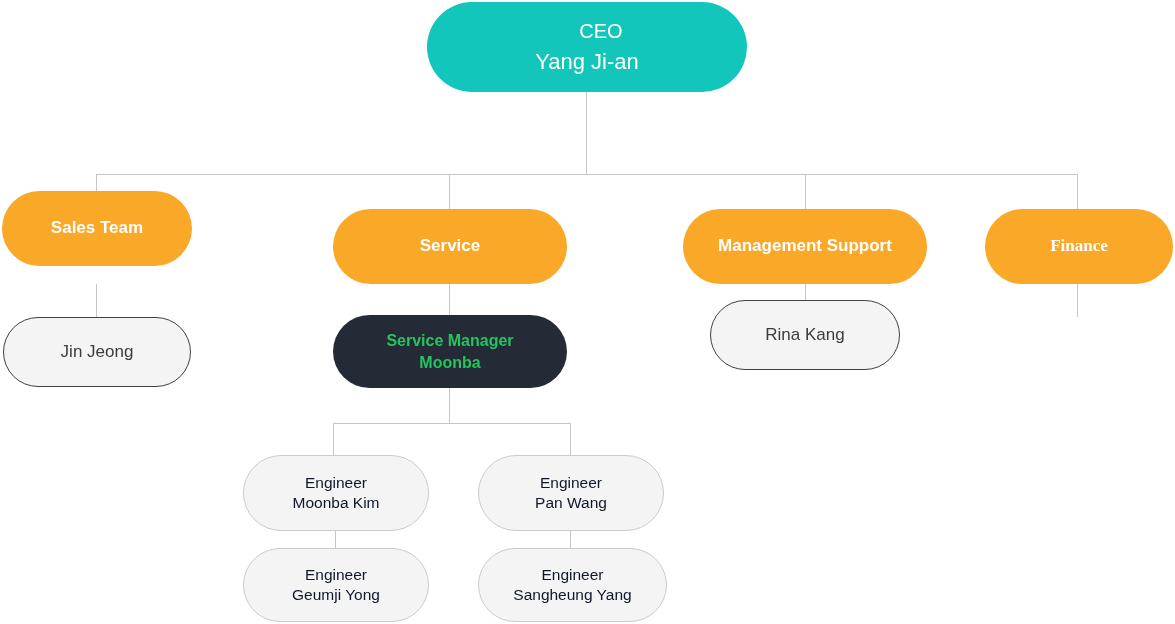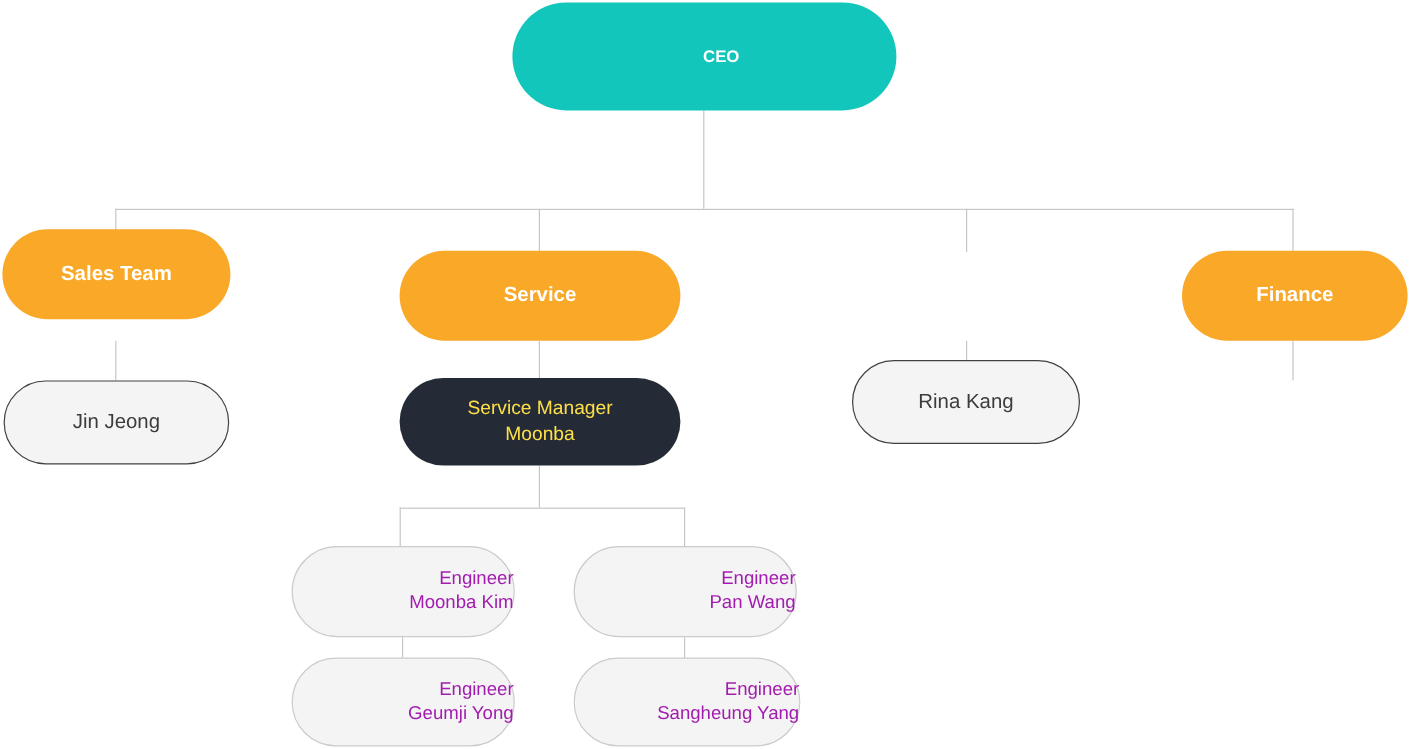--- a/index.html
+++ b/index.html
@@ -33,56 +33,55 @@
   }
   .node--dept {
     background: #F9A828;
     color: #ffffff;
     border-radius: 38px;
     font-size: 17px;
     font-weight: bold;
   }
   .node--manager {
     background: #242B36;
-    color: #fde047;
+    color: #22c55e;
     border-radius: 37px;
     font-size: 16px;
-    font-weight: normal;
+    font-weight: bold;
     text-align: center;
   }
   .node--member {
     background: #F4F4F4;
     border: 1px solid #404040;
     color: #3C3C3C;
     border-radius: 36px;
     font-size: 17px;
   }
   .node--engineer {
     background: #F4F4F4;
     border: 1px solid #CBCBCB;
-    color: #a21caf;
+    color: #0f172a;
     border-radius: 39px;
     font-size: 15.5px;
-    align-items: flex-end;
   }
-  .ceo-title { font-size: 14px; font-weight: bold; margin-left: 28px; }
+  .ceo-title { font-size: 20px; font-weight: normal; margin-left: 28px; }
   .ceo-name  { font-size: 22px; font-weight: 500; margin-top: 2px; }
 
   
   .line {
     position: absolute;
     background: #C6C6C6;
   }
 
   
   #node-ceo        { left: 427px; top: 2px;   width: 320px; height: 90px; }
   #node-sales      { left: 2px;   top: 191px; width: 190px; height: 75px; }
   #node-service    { left: 333px; top: 209px; width: 234px; height: 75px; }
   #node-mgmt       { left: 683px; top: 209px; width: 244px; height: 75px; }
-  #node-finance    { left: 985px; top: 209px; width: 188px; height: 75px; }
+  #node-finance    { left: 985px; top: 209px; width: 188px; height: 75px; font-family: Liberation Serif, serif; }
   #node-jin        { left: 3px;   top: 317px; width: 188px; height: 70px; }
   #node-manager    { left: 333px; top: 315px; width: 234px; height: 73px; }
   #node-rina       { left: 710px; top: 300px; width: 190px; height: 70px; }
   #node-jiwoo      { left: 984px; top: 317px; width: 187px; height: 70px; }
   #node-eng-0      { left: 243px; top: 455px; width: 186px; height: 76px; }
   #node-eng-1      { left: 478px; top: 455px; width: 186px; height: 76px; }
   #node-eng-2      { left: 243px; top: 548px; width: 186px; height: 74px; }
   #node-eng-3      { left: 478px; top: 548px; width: 189px; height: 74px; }
 </style>
 </head>
@@ -102,27 +101,31 @@
   <div class="line" style="left:1077px; top:284px; width:1px; height:33px;"></div>
   <div class="line" style="left:449px;  top:388px; width:1px; height:35px;"></div>
   <div class="line" style="left:333px; top:423px; width:238px; height:1px;"></div>
   <div class="line" style="left:333px; top:423px; width:1px; height:32px;"></div>
   <div class="line" style="left:570px; top:423px; width:1px; height:32px;"></div>
   <div class="line" style="left:335px; top:531px; width:1px; height:17px;"></div>
   <div class="line" style="left:570px; top:531px; width:1px; height:17px;"></div>
 
   <div class="node node--ceo" id="node-ceo">
     <div class="ceo-title">CEO</div>
+    <div class="ceo-name">Yang Ji-an</div>
   </div>
 
   <div class="node node--dept" id="node-sales">
     <span>Sales Team</span>
   </div>
   <div class="node node--dept" id="node-service">
     <span>Service</span>
+  </div>
+  <div class="node node--dept" id="node-mgmt">
+    <span>Management Support</span>
   </div>
   <div class="node node--dept" id="node-finance">
     <span>Finance</span>
   </div>
 
   <div class="node node--member" id="node-jin">
     <span>Jin Jeong</span>
   </div>
   <div class="node node--manager" id="node-manager">
     <div>Service Manager</div>

